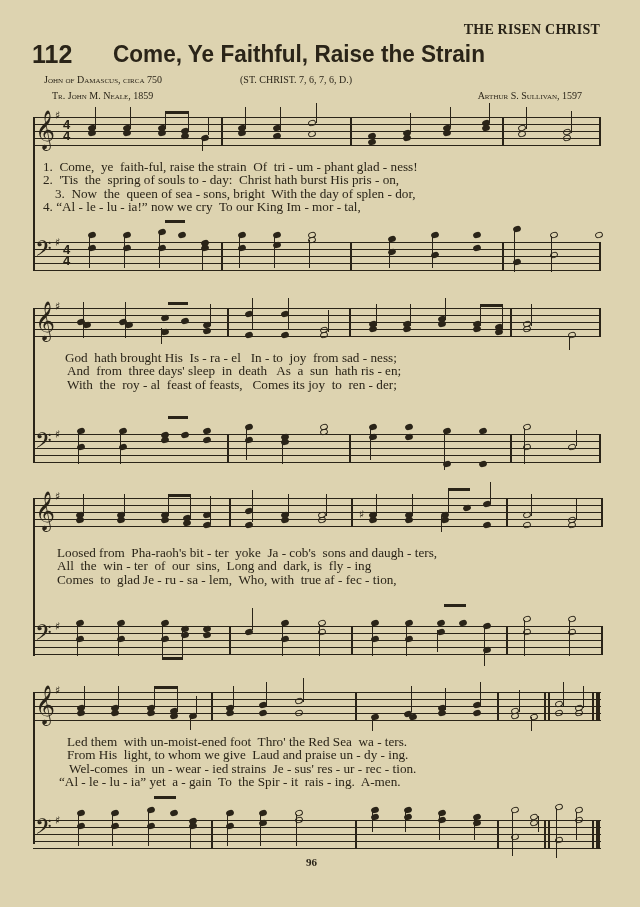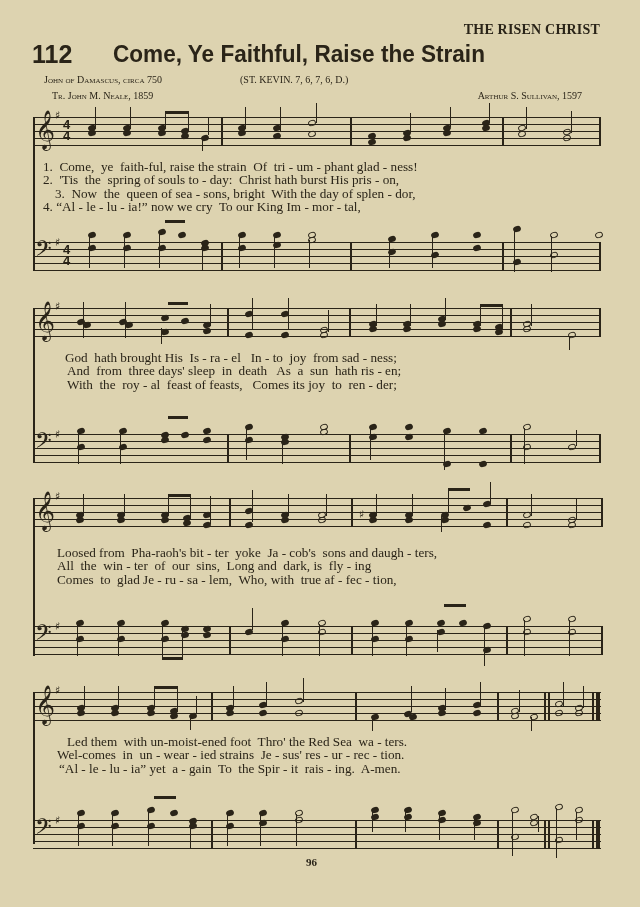--- a/index.html
+++ b/index.html
@@ -46,21 +46,21 @@
 </head>
 <body>
 
 <div class="page">
 
   <div class="section-title">THE RISEN CHRIST</div>
   <div class="hymn-number">112</div>
   <div class="hymn-title">Come, Ye Faithful, Raise the Strain</div>
 
   <div class="credit smallcaps" style="left:44px; top:74px;">John of Damascus, circa 750</div>
-  <div class="credit" style="left:240px; top:74px;">(ST. KEVIN.  7, 6, 7, 6, D.)</div>
+  <div class="credit" style="left:240px; top:74px;">(ST. CHRIST.  7, 6, 7, 6, D.)</div>
   <div class="credit smallcaps" style="left:52px; top:90px;">Tr. John M. Neale, 1859</div>
   <div class="credit smallcaps" style="right:58px; top:90px;">Arthur S. Sullivan, 1597</div>
 
   <div class="system" style="top:117px; height:160px;">
     <div class="brace" style="top:0; height:154px;"></div>
     <div class="staff" style="top:0;">
       <div class="line" style="top:0"></div>
         <div class="line" style="top:7px"></div>
         <div class="line" style="top:14px"></div>
         <div class="line" style="top:21px"></div>
@@ -480,21 +480,22 @@
         <div class="stem" style="left:498px;top:25px;height:14px"></div>
       <div class="note half" style="left:522px;top:18px"></div>
         <div class="note half" style="left:522px;top:9px"></div>
         <div class="stem" style="left:530px;top:-10px;height:24px"></div>
       <div class="note half" style="left:542px;top:18px"></div>
         <div class="note half" style="left:542px;top:13px"></div>
         <div class="stem" style="left:550px;top:-6px;height:22px"></div>
     </div>
     <div class="lyrics" style="top:43px;">
       <div class="lyric-line" style="padding-left: 34px; white-space: pre;">Led them  with un-moist-ened foot  Thro' the Red Sea  wa - ters.</div>
-      <div class="lyric-line" style="padding-left: 24px; white-space: pre;">Wel-comes  in  un - wear - ied strains  Je - sus' res - ur - rec - tion.</div>
+      <div class="lyric-line" style="padding-left: 34px; white-space: pre;">From His  light, to whom we give  Laud and praise un - dy - ing.</div>
+      <div class="lyric-line" style="padding-left: 36px; white-space: pre;">Wel-comes  in  un - wear - ied strains  Je - sus' res - ur - rec - tion.</div>
       <div class="lyric-line" style="padding-left: 26px; white-space: pre;">“Al - le - lu - ia” yet  a - gain  To  the Spir - it  rais - ing.  A-men.</div>
     </div>
     <div class="staff" style="top:128px;">
       <div class="line" style="top:0"></div>
         <div class="line" style="top:7px"></div>
         <div class="line" style="top:14px"></div>
         <div class="line" style="top:21px"></div>
         <div class="line" style="top:28px"></div>
       <span class="clef" style="left:2px; top:-6px; font-size:26px;">𝄢</span>
       <span class="sharp" style="left:22px; top:-6px;">♯</span>

